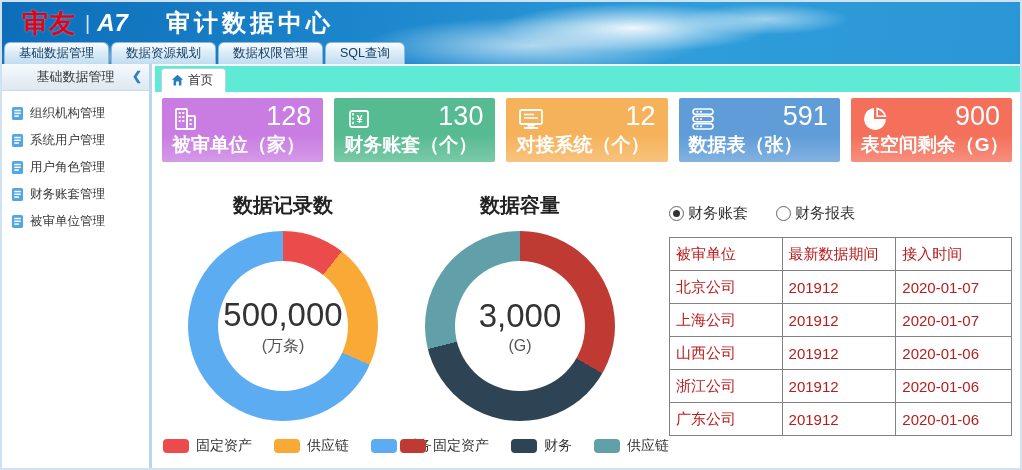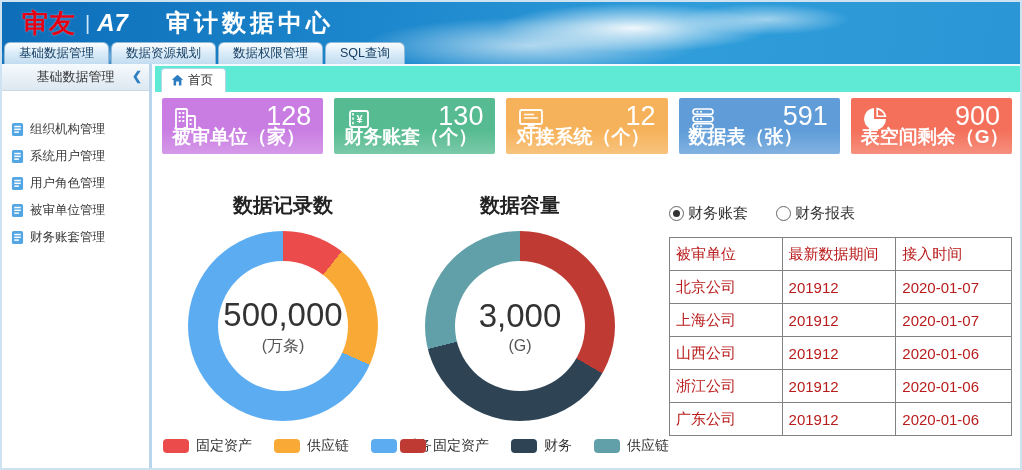--- a/index.html
+++ b/index.html
@@ -29,35 +29,35 @@
     font-size:12.5px; color:#173f63; background:linear-gradient(180deg,#fbfdff 0%,#dcedf9 45%,#c2dcf0 100%);
     border:1px solid #8fb9d8; border-bottom:none; border-radius:6px 6px 0 0; white-space:nowrap; }
 
   
   .sidebar { position:absolute; top:62px; left:0; bottom:0; width:150px; background:#fff;
              border-right:3px solid #b9d6ec; }
   .side-head { height:27px; display:flex; align-items:center; justify-content:center; position:relative;
     background:linear-gradient(180deg,#f6fafd 0%,#dde8f1 100%); border-bottom:1px solid #c9d9e6;
     font-size:13px; color:#333; }
   .side-collapse { position:absolute; right:7px; top:5px; color:#2e7fc2; font-size:12px; font-weight:bold; cursor:pointer; }
-  .side-list { padding:9px 0 0 9px;margin-top:16px; }
+  .side-list { padding:9px 0 0 9px; }
   .side-item { display:flex; align-items:center; height:27px; cursor:pointer; }
   .side-item svg { flex:0 0 auto; margin-right:6px; }
   .side-item .lbl { font-size:12.5px; color:#3a3a3a; }
 
   
   .main { position:absolute; top:62px; left:153px; right:0; bottom:0; background:#fff; }
   .strip { height:28px; background:#5eead4; border-top:2px solid #f3f9fd; position:relative; }
   .home-tab { position:absolute; left:6px; bottom:0; height:24px; padding:0 12px 0 9px;
     background:#fff; border:1px solid #b7d3e8; border-bottom:none; border-radius:4px 4px 0 0;
     display:flex; align-items:center; gap:4px; font-size:12.5px; color:#333; cursor:pointer; }
   .content { position:absolute; top:28px; left:0; right:0; bottom:0; background:#fff; }
 
   
-  .cards { position:absolute; top:6px; left:7px; right:8px; height:56px; display:flex; gap:11px; }
+  .cards { position:absolute; top:6px; left:7px; right:8px; height:64px; display:flex; gap:11px; }
   .card { flex:1; position:relative; border-radius:2px; background:var(--c); color:#fff; overflow:hidden; }
   .card::after { content:""; position:absolute; left:0; right:0; bottom:0; height:42%;
     background:linear-gradient(180deg, rgba(255,255,255,0), rgba(255,255,255,.22)); pointer-events:none; }
   .card .icon { position:absolute; left:10px; top:7px; }
   .card .val { position:absolute; right:12px; top:3px; font-size:27px; }
   .card .lbl { position:absolute; left:10px; bottom:4px; font-size:19px; font-weight:bold; white-space:nowrap; }
 
   
   .chart { position:absolute; top:100px; width:240px; text-align:center; }
   .chart .ctitle { font-size:20px; font-weight:bold; color:#222; }
@@ -136,30 +136,30 @@
           </svg>
         <span class="lbl">用户角色管理</span>
       </div>
       <div class="side-item">
         <svg viewBox="0 0 14 16" width="13" height="15">
             <rect x="1" y="1" width="12" height="14" rx="2" fill="#53a6e4"></rect>
             <rect x="3.5" y="4" width="7" height="1.6" fill="#fff"></rect>
             <rect x="3.5" y="7" width="7" height="1.6" fill="#fff"></rect>
             <rect x="3.5" y="10" width="5" height="1.6" fill="#fff"></rect>
           </svg>
+        <span class="lbl">财务账套管理</span>
+      </div>
+      <div class="side-item">
+        <svg viewBox="0 0 14 16" width="13" height="15">
+            <rect x="1" y="1" width="12" height="14" rx="2" fill="#53a6e4"></rect>
+            <rect x="3.5" y="4" width="7" height="1.6" fill="#fff"></rect>
+            <rect x="3.5" y="7" width="7" height="1.6" fill="#fff"></rect>
+            <rect x="3.5" y="10" width="5" height="1.6" fill="#fff"></rect>
+          </svg>
         <span class="lbl">被审单位管理</span>
-      </div>
-      <div class="side-item">
-        <svg viewBox="0 0 14 16" width="13" height="15">
-            <rect x="1" y="1" width="12" height="14" rx="2" fill="#53a6e4"></rect>
-            <rect x="3.5" y="4" width="7" height="1.6" fill="#fff"></rect>
-            <rect x="3.5" y="7" width="7" height="1.6" fill="#fff"></rect>
-            <rect x="3.5" y="10" width="5" height="1.6" fill="#fff"></rect>
-          </svg>
-        <span class="lbl">财务账套管理</span>
       </div>
     </div>
   </div>
 
   <div class="main">
     <div class="strip">
       <div class="home-tab">
         <svg viewBox="0 0 16 16" width="13" height="13">
             <path d="M8 1 L15 7.2 H12.8 V14 H9.7 V9.3 H6.3 V14 H3.2 V7.2 H1 Z" fill="#2c7dc0"></path>
           </svg>

